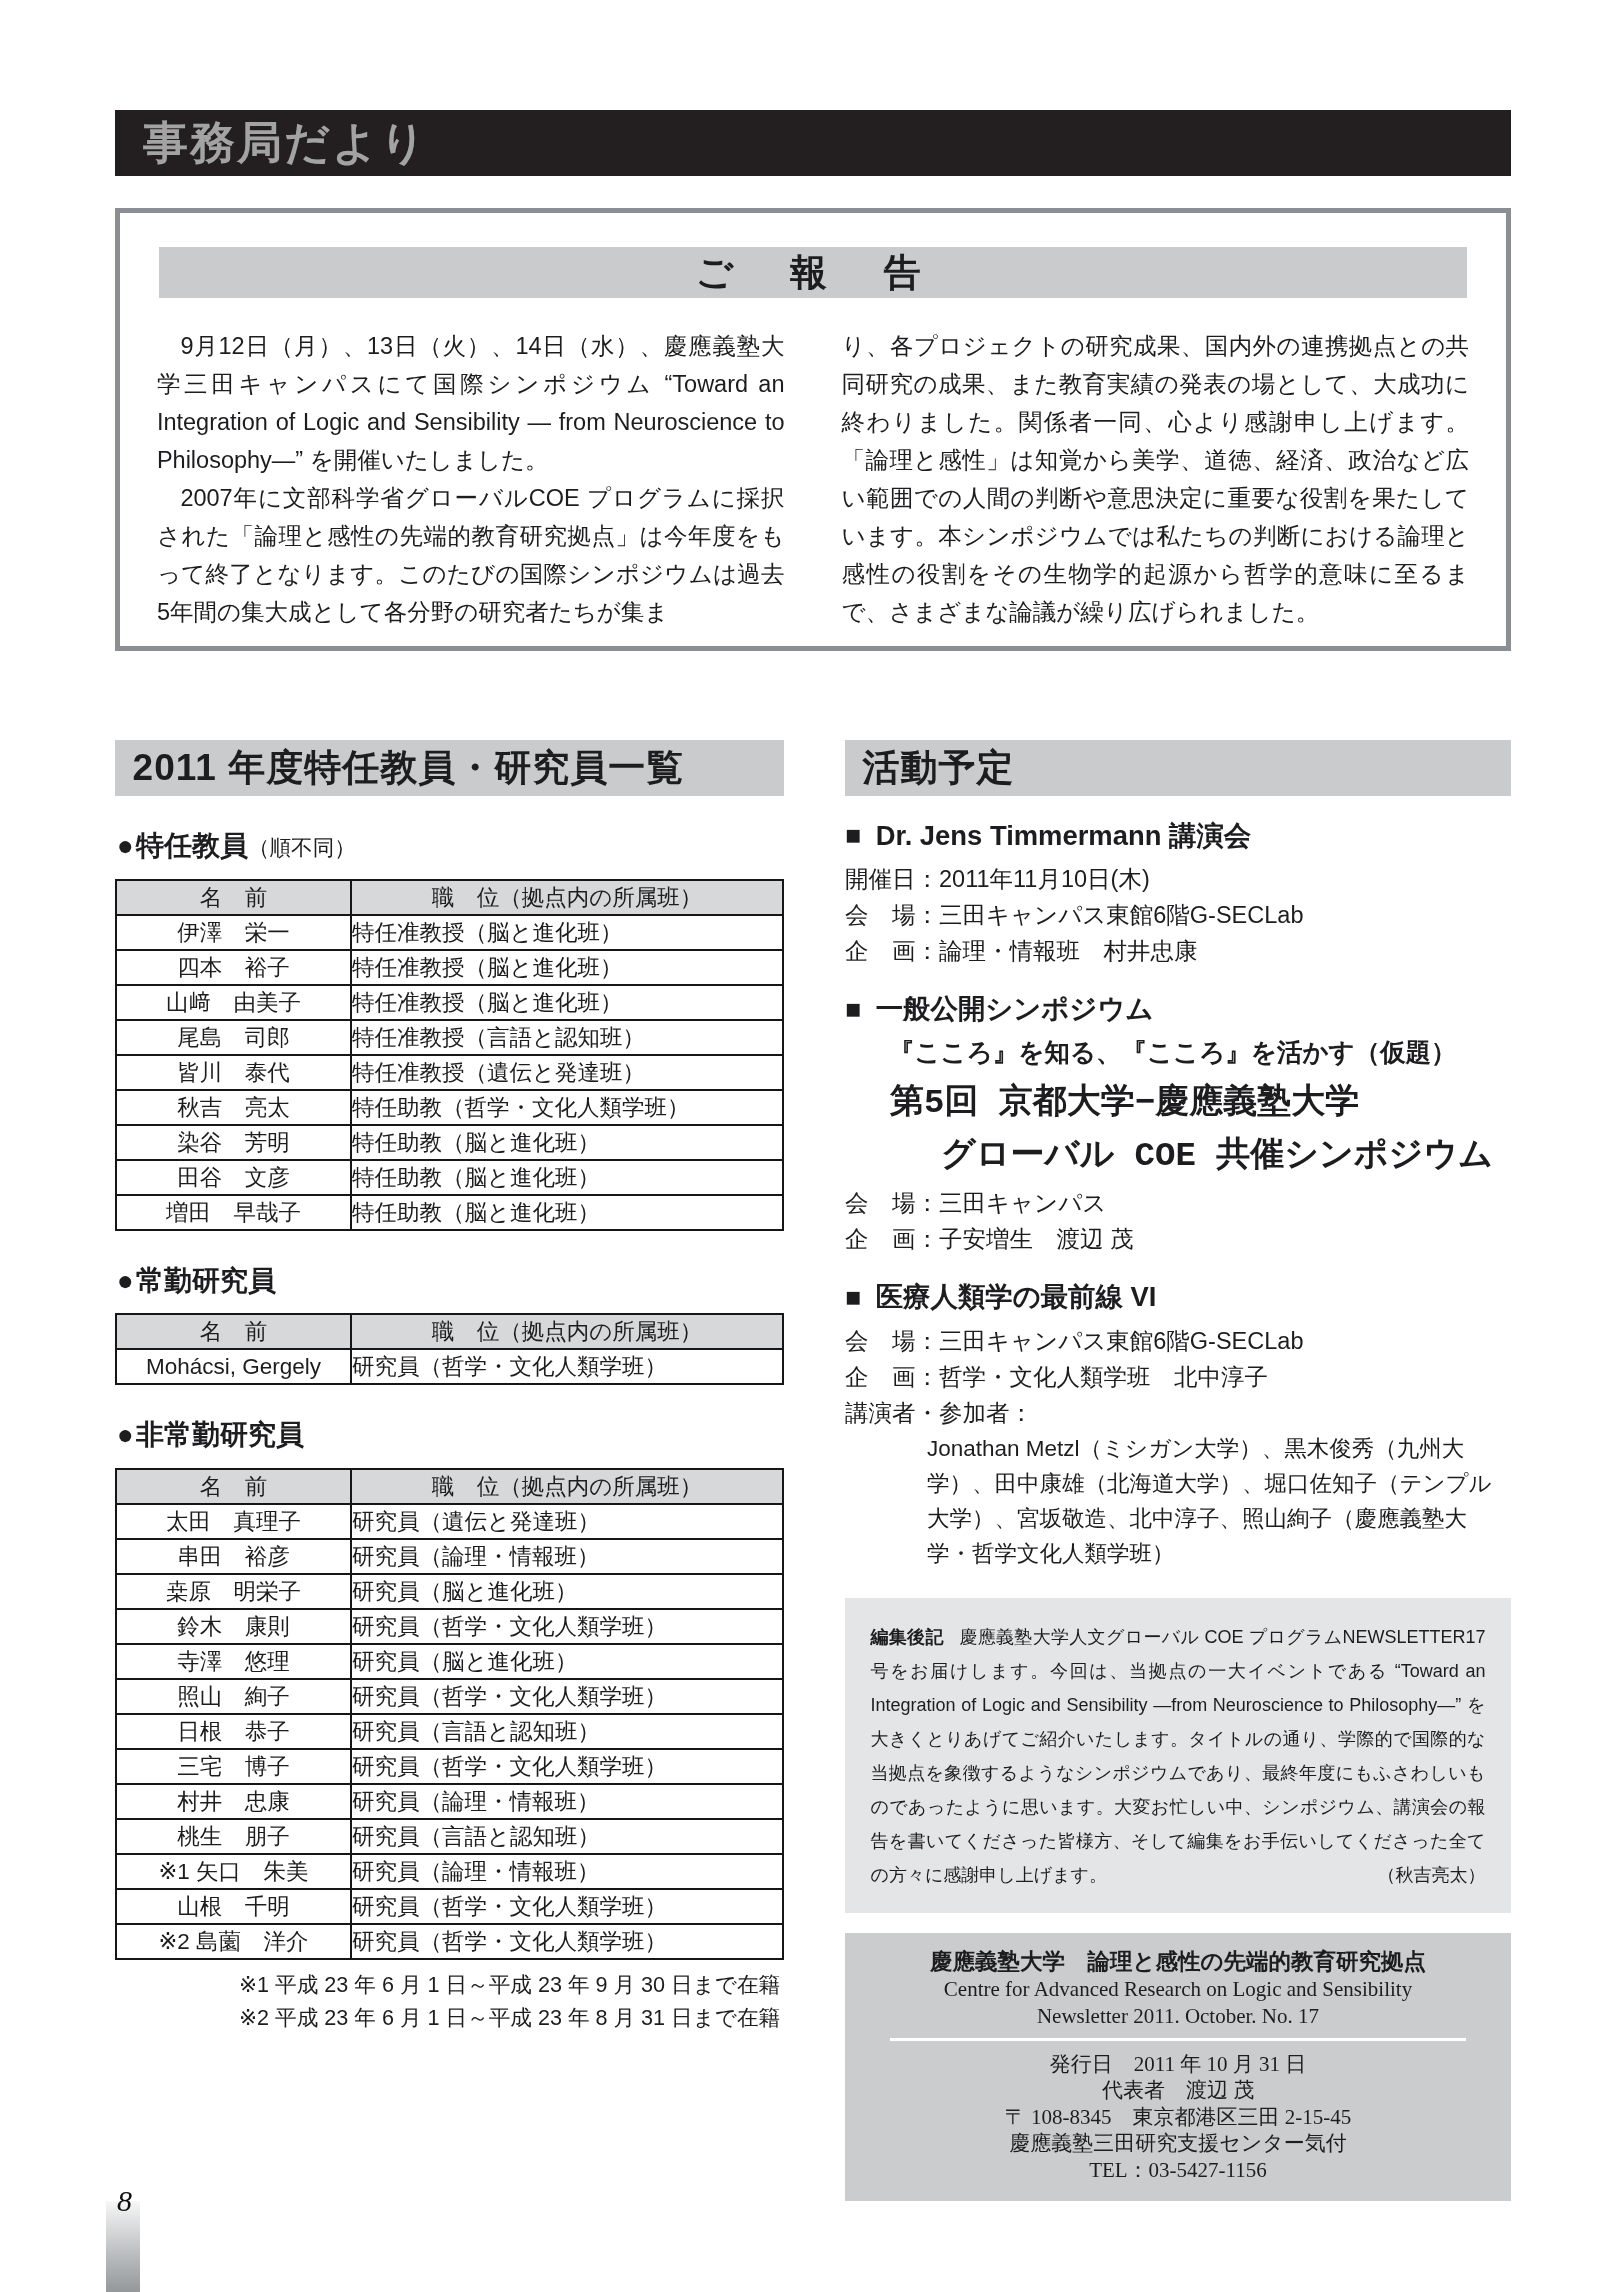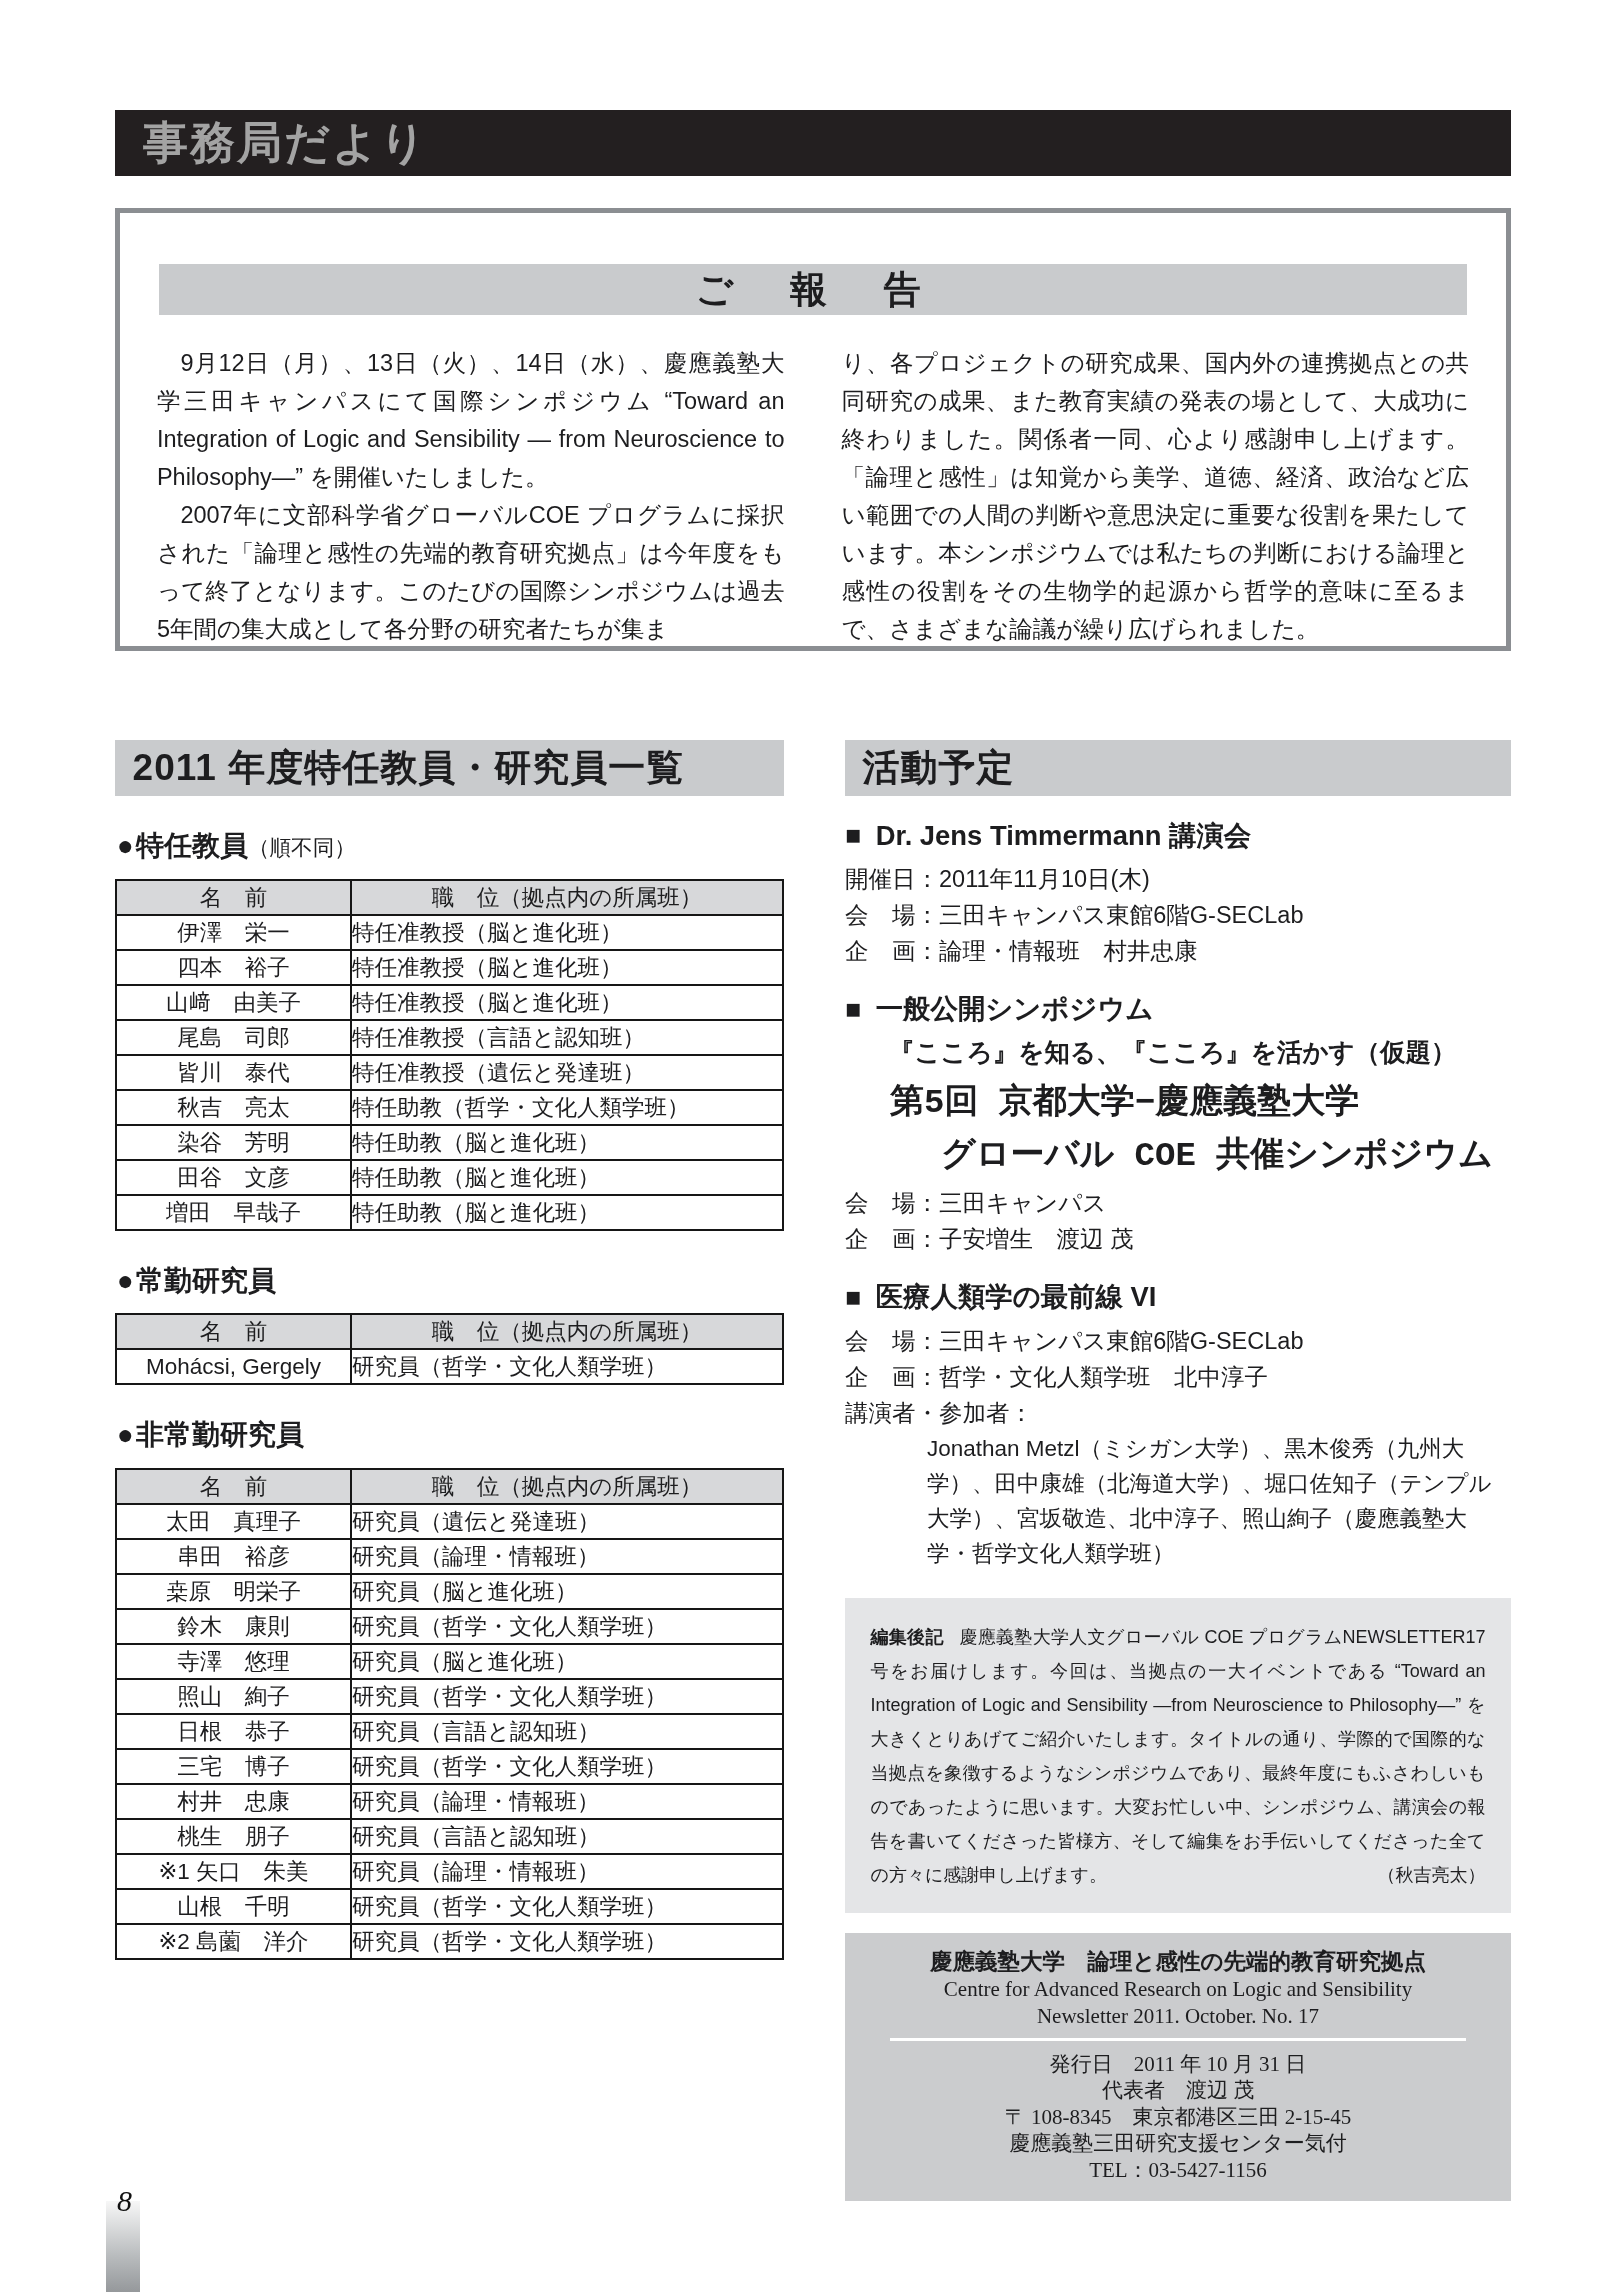--- a/index.html
+++ b/index.html
@@ -7,21 +7,21 @@
           font-family:"Liberation Sans","DejaVu Sans",sans-serif; color:#1d1d1f; overflow:hidden; }
 
   
   .banner { position:absolute; left:115px; top:110px; width:1396px; height:66px;
             background:#231f20; color:#a3a3a3; font-weight:bold; font-size:45px;
             line-height:66px; padding-left:28px; box-sizing:border-box; letter-spacing:2px; }
 
   
   .report-box { position:absolute; left:115px; top:208px; width:1396px; height:443px;
                 border:5.9px solid #8b8e92; background:#ffffff; box-sizing:border-box;
-                padding:51px 31px 0; }
+                padding:34px 31px 0; }
   .report-header { height:51px; line-height:51px; background:#c9cbcd; margin:0 7.8px 29px;
                    text-align:center; font-size:37px; font-weight:bold; letter-spacing:9.8px; }
   .report-cols { display:flex; gap:57px; padding:0 5.9px; }
   .report-col { flex:1; font-size:23.5px; line-height:38px; text-align:justify; }
   .report-col p { margin:0; text-indent:1em; }
   .report-col p.noindent { text-indent:0; }
 
   
   .main { position:absolute; left:115px; top:740px; width:1396px; display:flex; gap:61px; }
   .col-left { width:669px; flex:none; }
@@ -231,20 +231,24 @@
             <td class="td-name">山根　千明</td>
             <td class="td-pos">研究員（哲学・文化人類学班）</td>
           </tr>
             <tr>
             <td class="td-name">※2 島薗　洋介</td>
             <td class="td-pos">研究員（哲学・文化人類学班）</td>
           </tr>
           </tbody>
       </table>
 
+      <div class="footnotes">
+          <div class="footnote">※1 平成 23 年 6 月 1 日～平成 23 年 9 月 30 日まで在籍</div>
+          <div class="footnote">※2 平成 23 年 6 月 1 日～平成 23 年 8 月 31 日まで在籍</div>
+        </div>
     </div>
 
     <div class="col-right">
       <div class="section-bar">
         <span>活動予定</span>
       </div>
 
       <div class="event">
         <div class="event-title">
           <span class="sq">■</span>

